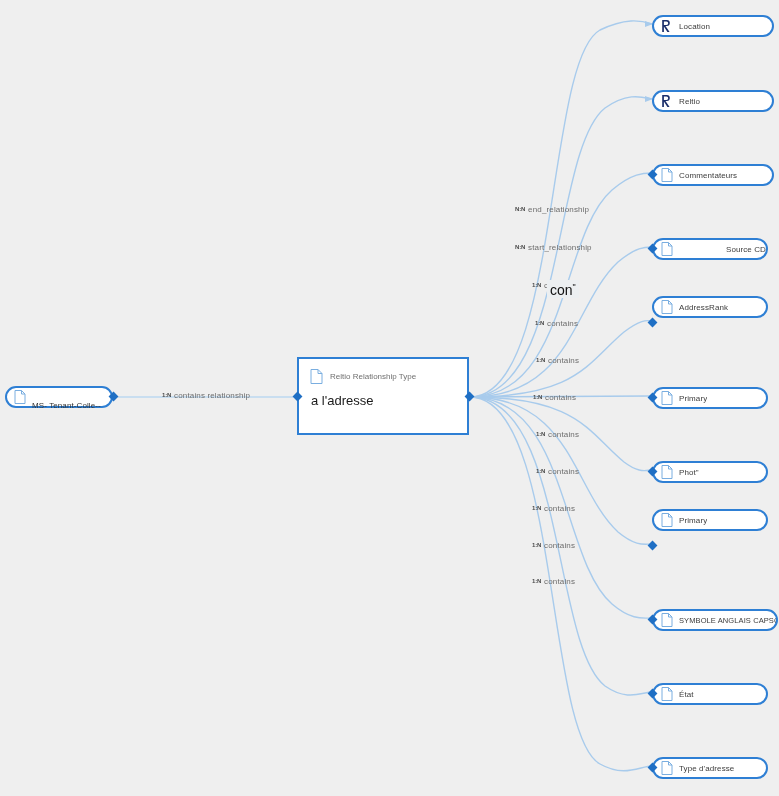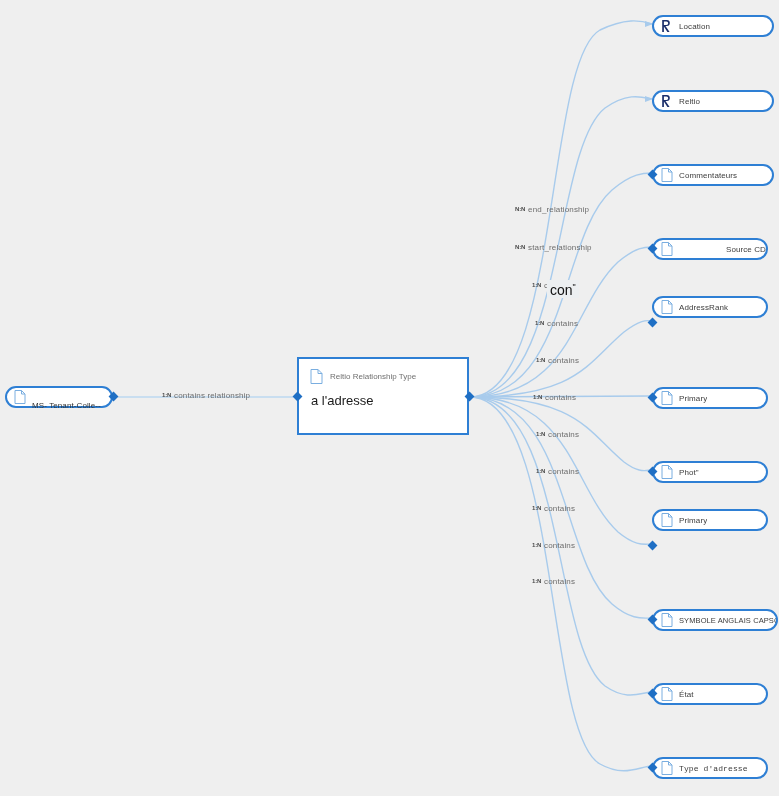--- a/index.html
+++ b/index.html
@@ -263,21 +263,21 @@
       </div>
       <div class="port" style="left: 649px; top: 616px;"></div>
       <div class="node simple" style="left: 652px; top: 683px; width: 116px;">
         <svg class="node-icon" viewBox="0 0 12 14">
           <path d="M1 0.5 h6.5 L11 4 v9.5 H1 z" fill="#ffffff" stroke="#7aaee0" stroke-width="1"></path>
           <path d="M7.5 0.5 v3.5 H11" fill="none" stroke="#7aaee0" stroke-width="1"></path>
         </svg>
         <span class="node-label">État</span>
       </div>
       <div class="port" style="left: 649px; top: 690px;"></div>
-      <div class="node simple" style="left: 652px; top: 757px; width: 116px; font-family: Liberation Mono, monospace;">
+      <div class="node simple" style="left: 652px; top: 757px; width: 116px;">
         <svg class="node-icon" viewBox="0 0 12 14">
           <path d="M1 0.5 h6.5 L11 4 v9.5 H1 z" fill="#ffffff" stroke="#7aaee0" stroke-width="1"></path>
           <path d="M7.5 0.5 v3.5 H11" fill="none" stroke="#7aaee0" stroke-width="1"></path>
         </svg>
         <span class="node-label">Type d'adresse</span>
       </div>
       <div class="port" style="left: 649px; top: 764px;"></div>
     </div>
 
   <div id="edge-labels">

